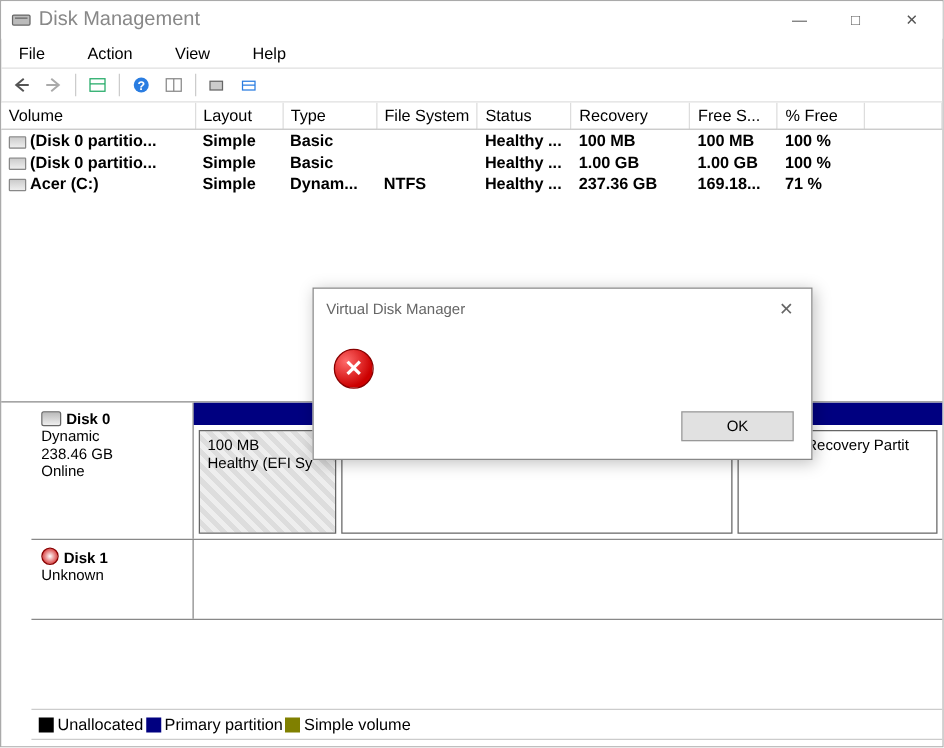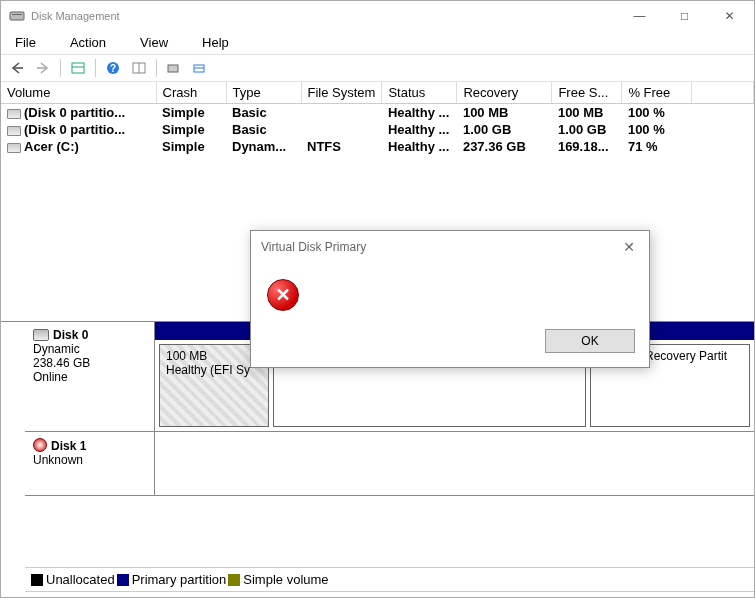--- a/index.html
+++ b/index.html
@@ -23,21 +23,21 @@
   }
   .titlebar {
     height: 30px;
     display: flex;
     align-items: center;
     padding: 0 2px 0 8px;
     background: #fff;
   }
   .titlebar .title {
     flex: 1;
-    font-size: 11px;
+    font-size: 16px;
     color: #888;
   }
   .titlebar .tbicon {
     width: 16px; height: 16px; margin-right: 6px;
     display: inline-flex; align-items:center; justify-content:center;
   }
   .win-controls { display: flex; }
   .win-btn {
     width: 45px; height: 28px;
     display: flex; align-items: center; justify-content: center;
@@ -284,21 +284,21 @@
         <col style="width:80px">
           <col style="width:75px">
           <col style="width:95px">
         <col style="width:70px">
           <col style="width:70px">
           <col>
       </colgroup>
       <thead>
         <tr>
           <th>Volume</th>
-          <th>Crash</th>
+          <th>Layout</th>
           <th>Type</th>
           <th>File System</th>
           <th>Status</th>
           <th>Recovery</th>
           <th>Free S...</th>
           <th>% Free</th>
           <th></th>
         </tr>
       </thead>
       <tbody>
@@ -383,21 +383,21 @@
       <span><span class="sw black"></span><span>Unallocated </span></span>
       <span><span class="sw blue"></span><span>Primary partition </span></span>
       <span><span class="sw olive"></span><span>Simple volume</span></span>
     </div>
     <div class="statusbar"></div>
   </div>
 </div>
 
 <div class="dialog">
   <div class="dtitle">
-    <span class="t">Virtual Disk Primary</span>
+    <span class="t">Virtual Disk Manager</span>
     <span class="dclose">✕</span>
   </div>
   <div class="dbody">
     <div class="erricon">✕</div>
   </div>
   <div class="dfooter">
     <button>OK</button>
   </div>
 </div>
 

